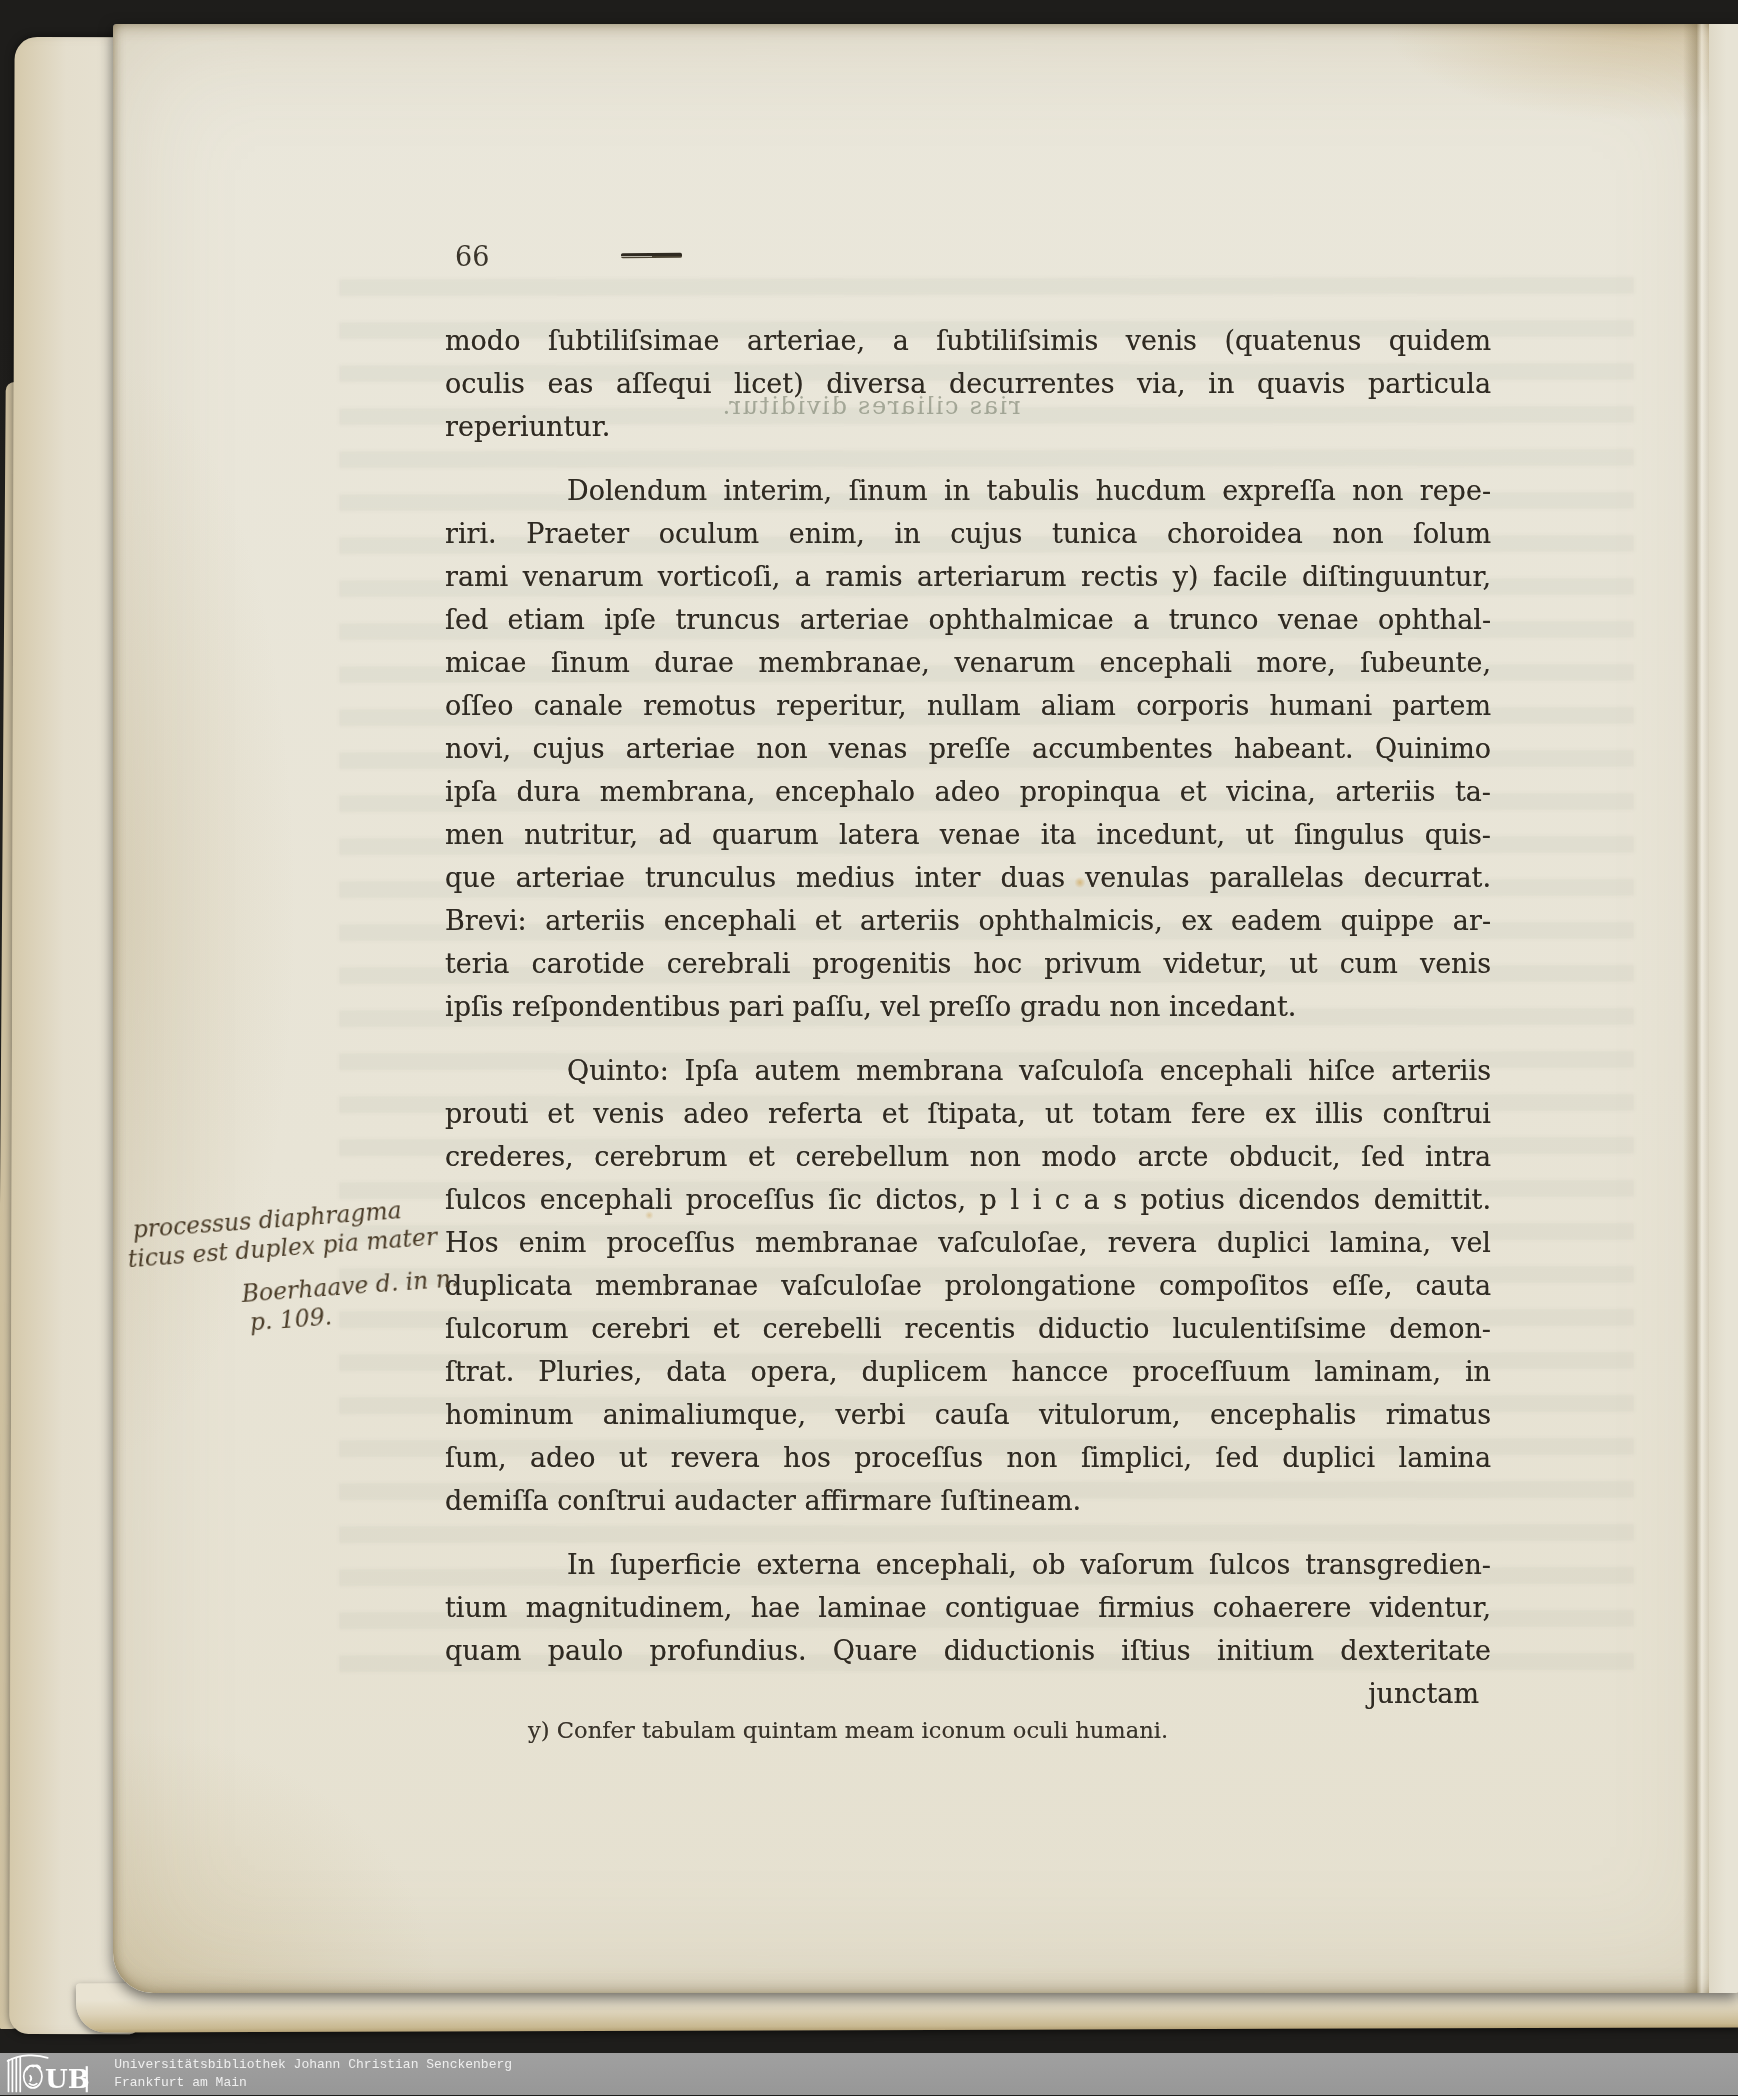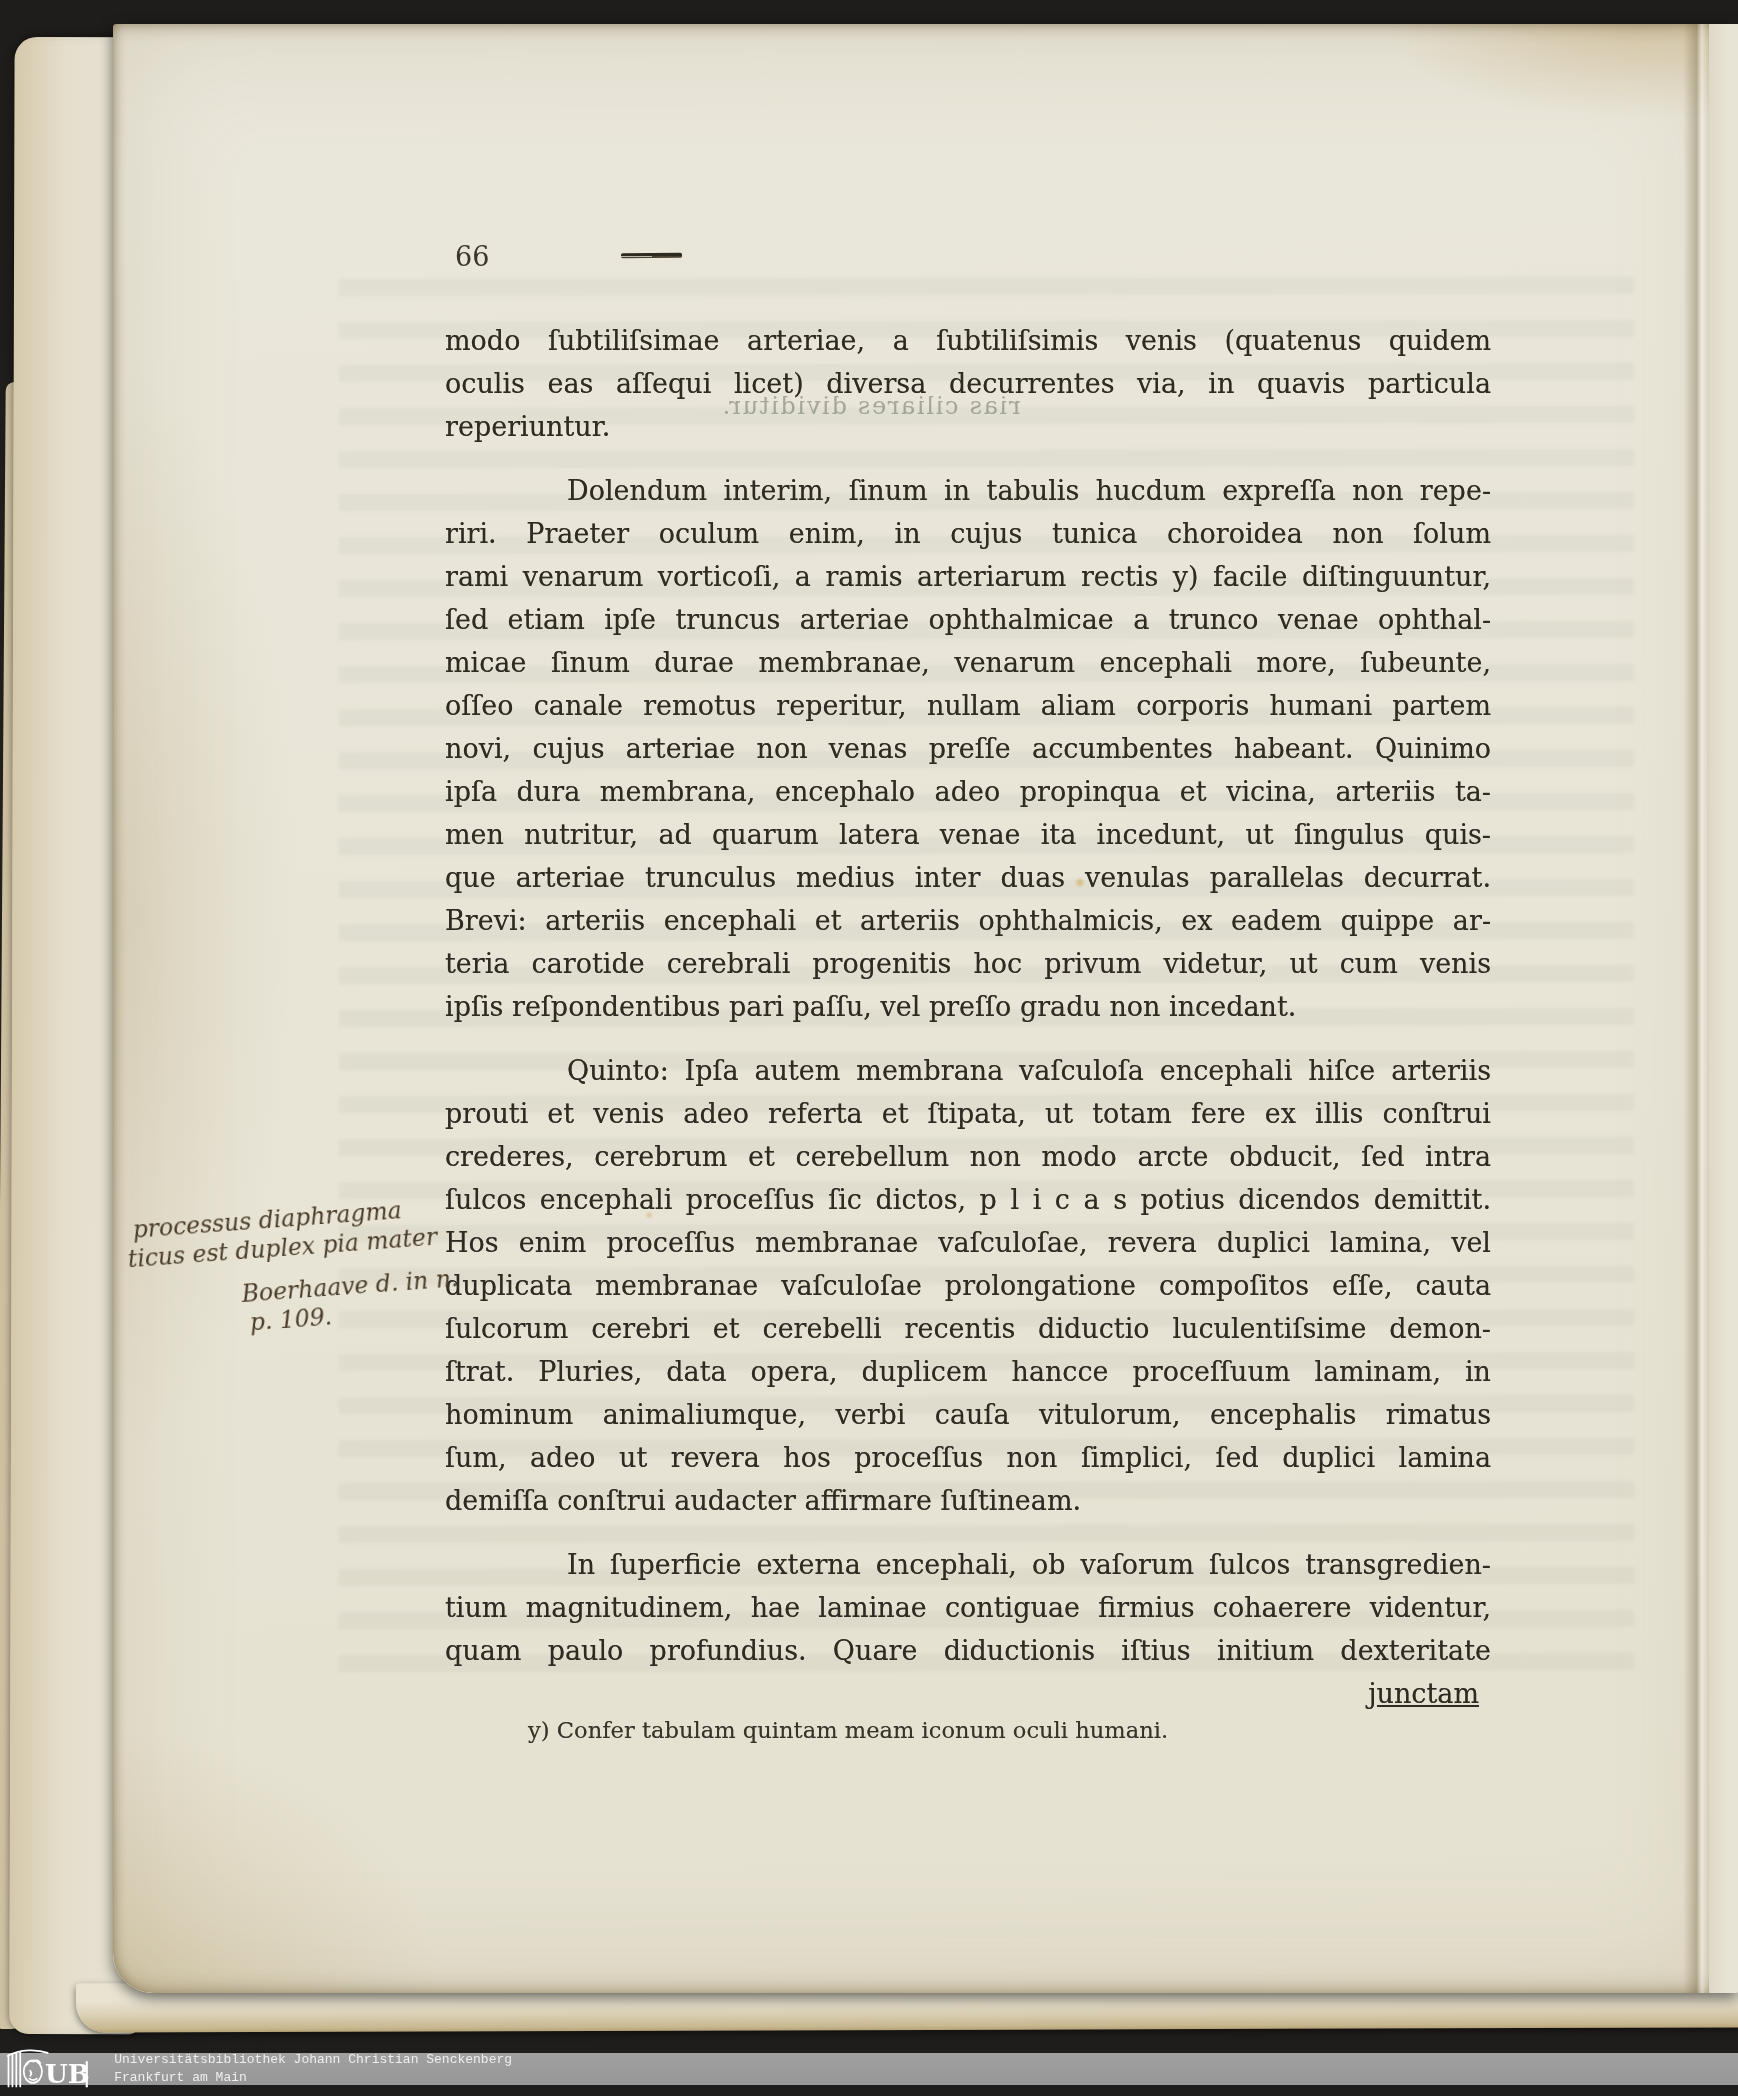--- a/index.html
+++ b/index.html
@@ -62,36 +62,36 @@
     background:linear-gradient(#2f2a21 0 55%, rgba(47,42,33,.25) 55% 70%, #4a4333 70%);
     border-radius:1.7px;transform:rotate(-.3deg);}
 
   .textblock{position:absolute;left:332px;top:287px;width:1046px;color:#2f2a22;margin-top:8px;}
   .line{font-size:27px;line-height:43px;min-height:43px;
     text-align:justify;text-shadow:0 0 0.5px rgba(47,42,34,.55);}
   .line.j{text-align:justify;text-align-last:justify;}
   .line.e{text-align:center;text-align-last:left;}
   .line.f{padding-left:122px;}
   .line.g{margin-top:21px;}
-  .line.cw{text-align:center;text-align-last:right;padding-right:12px;text-decoration:underline;}
+  .line.cw{text-align:center;text-align-last:right;padding-right:12px;}
 
   .footnote{position:absolute;left:415px;top:1693px;font-size:22.6px;color:#39332a;
     text-shadow:0 0 0.4px rgba(47,42,34,.5);}
 
   
   .marginalia{position:absolute;left:22.6px;top:1178px;width:374px;
     transform:rotate(-4.2deg);font-style:italic;color:#4a3c28;
     font-size:23.5px;line-height:29px;filter:blur(0.3px);}
   .hw-line{white-space:nowrap;}
   .hw-line:nth-child(2){margin-left:-7px;}
   .hw-line:nth-child(3){margin-left:104px;margin-top:14px;}
   .hw-line:nth-child(4){margin-left:110px;}
 
   
-  .footer-bar{position:absolute;left:0;right:0;top:2053px;height:32px;
+  .footer-bar{position:absolute;left:0;right:0;top:2053px;height:42px;
     background:linear-gradient(#a0a0a0,#979797);display:flex;align-items:center;}
   .ub-logo{margin-left:5.2px;flex:0 0 auto;}
   .footer-text{margin-left:22px;font-family:Liberation Mono, monospace;
     font-size:13px;line-height:18px;color:#efefef;}
 </style>
 </head>
 <body>
 
 <div class="stage">
 

